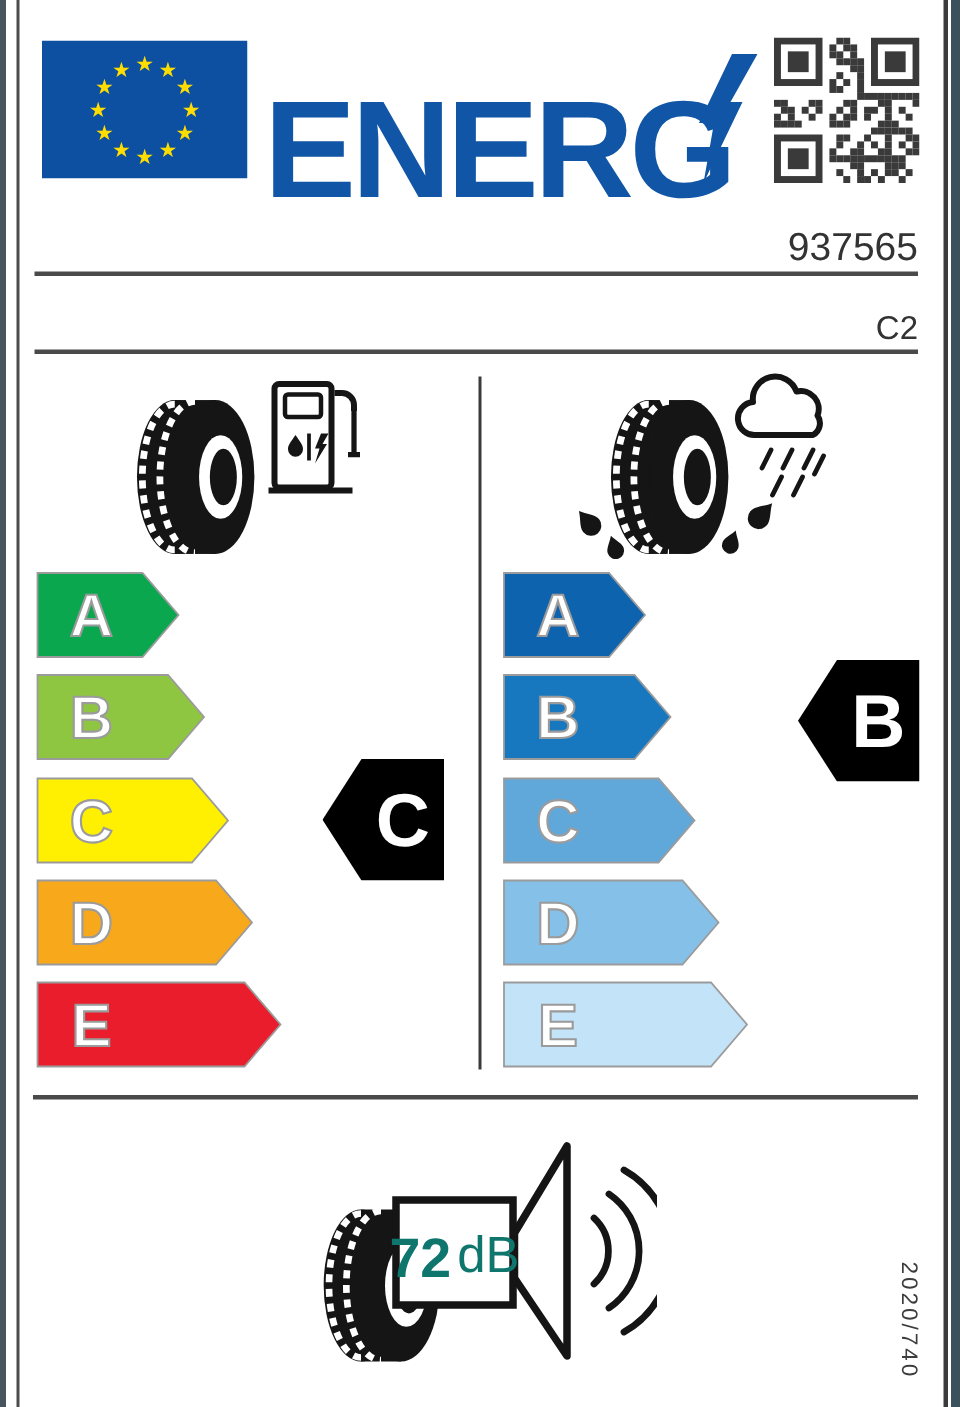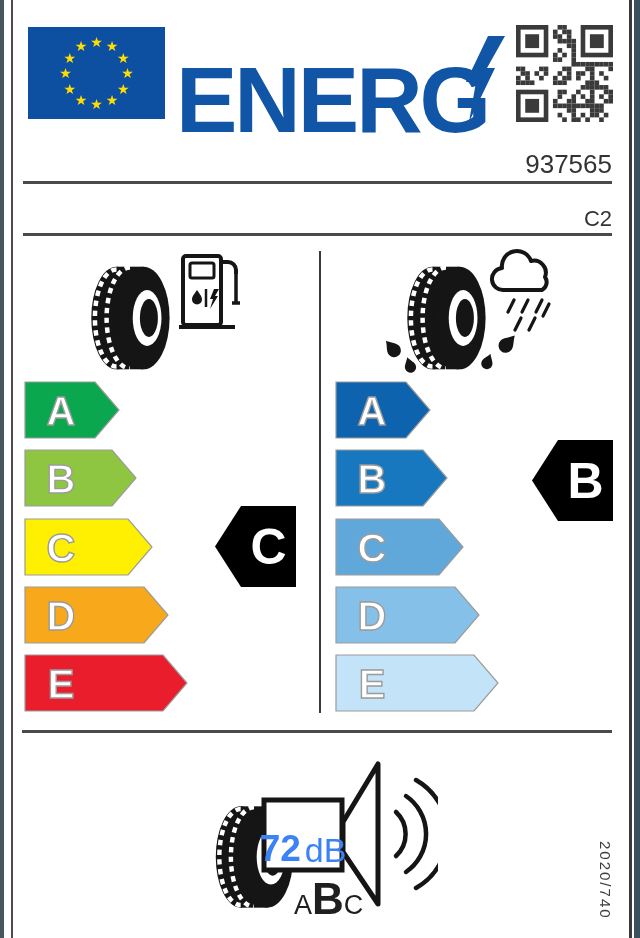--- a/index.html
+++ b/index.html
@@ -39,22 +39,22 @@
     -webkit-text-stroke:1.4px #9b9b9b;
   }
   .indicator{position:absolute;width:81px;height:81px;}
   .indicator svg{position:absolute;left:0;top:0;}
   .indicator .rating-letter{
     position:absolute;left:26px;top:0;width:55px;height:81px;line-height:83px;
     font-size:50px;font-weight:700;color:#fff;text-align:center;
   }
   
   .noise-db{
-    left:264px;top:800px;width:78px;height:70px;display:flex;align-items:flex-end;
-    justify-content:center;padding-top:18px;box-sizing:border-box;gap:4px;color:#3b82f6;
+    left:264px;top:800px;width:78px;height:70px;display:flex;align-items:flex-start;
+    justify-content:center;padding-top:18px;box-sizing:border-box;gap:4px;color:#0f766e;
   }
   .noise-db .val{font-size:37px;font-weight:700;}
   .noise-db .unit{font-size:34px;font-weight:400;}
   .noise-classes{left:294px;top:874px;white-space:nowrap;color:#1f1f1f;}
   .noise-classes span{font-size:27px;font-weight:400;}
   .noise-classes span.current{font-size:44px;font-weight:700;}
   .regulation{
     left:597px;top:841px;writing-mode:vertical-rl;font-size:15px;letter-spacing:2px;color:#3d3d3d;
   }
 </style>
@@ -386,17 +386,16 @@
     <g stroke="#151515" stroke-width="4.5" fill="none" stroke-linecap="round">
       <path d="M138,56 A30,30 0 0 1 138,100"></path>
       <path d="M148,40 A46,46 0 0 1 148,116"></path>
       <path d="M158,24 A62,62 0 0 1 158,132"></path>
     </g>
   </svg>
   <div class="abs noise-db">
     <span class="val">72</span>
     <span class="unit">dB</span>
   </div>
-  <div class="abs noise-classes" id="noise-classes"><span>A</span><span class="current">B</span><span>C</span></div>
 
   <div class="abs regulation">2020/740</div>
 
 </div>
 
 </body></html>

